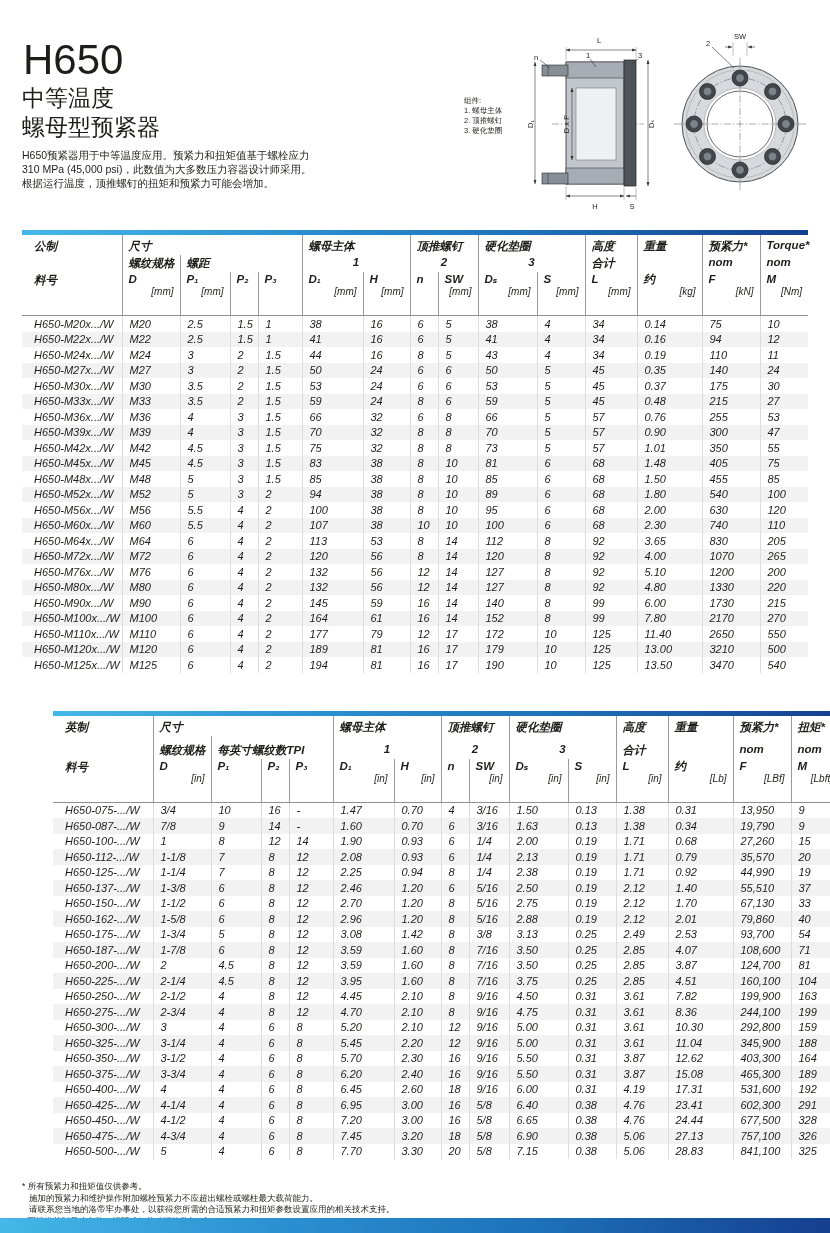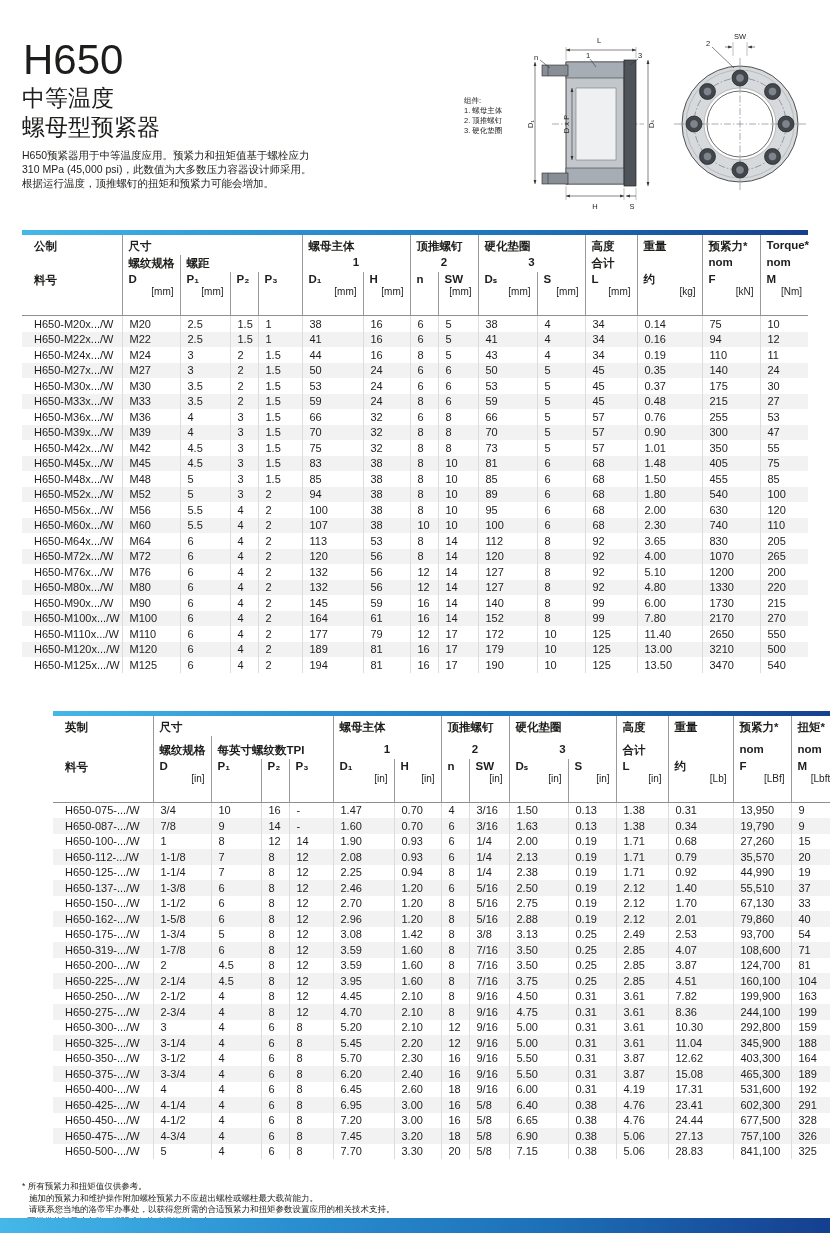--- a/index.html
+++ b/index.html
@@ -22,21 +22,21 @@
   .ld{stroke:#333;stroke-width:0.6;}
   .cl{stroke:#556;stroke-width:0.5;stroke-dasharray:7 2 1.5 2;fill:none;}
   text.lab{font-size:7.5px;fill:#1d1d1b;}
   .boltOuter{fill:#42474d;stroke:#1f1f1f;stroke-width:0.7;}
   .boltInner{fill:#7d848b;stroke:#2c2c2c;stroke-width:0.4;}
 
   
   .sec-metric{margin-top:40px;}
   .sec-imperial{margin-top:38px;margin-left:31px;}
   .grad{height:5px;width:786px;background:linear-gradient(90deg,#45b7e8 0%,#2a8fd0 35%,#1d71b8 65%,#153f8f 100%);}
-  table.spec{width:786px;border-collapse:collapse;table-layout:fixed;}
+  table.spec{width:786px;border-collapse:collapse;table-layout:fixed;font-style:italic;}
   thead th{font-size:11.5px;font-weight:bold;text-align:left;padding:1px 6px;vertical-align:top;white-space:nowrap;}
   thead th:first-child{padding-left:12px;}
   tr.g th{padding-top:4px;}
   tr.s th{padding-top:1px;}
   .sec-imperial tr.s th{padding-top:7px;}
   tr.c th{border-bottom:1px solid #8f8f8f;padding-bottom:18px;}
   th.num{text-align:center;}
   th.bl{border-left:1px solid #9a9a9a;}
   tr.c th + th{border-left:1px solid #9a9a9a;}
   .sym{line-height:13px;}
@@ -913,21 +913,21 @@
             <td>8</td>
             <td class="ctr">3/8</td>
             <td>3.13</td>
             <td>0.25</td>
             <td>2.49</td>
             <td>2.53</td>
             <td>93,700</td>
             <td>54</td>
           </tr>
           <tr>
-            <td>H650-319-.../W</td>
+            <td>H650-187-.../W</td>
             <td class="ctr">1-7/8</td>
             <td>6</td>
             <td>8</td>
             <td>12</td>
             <td>3.59</td>
             <td>1.60</td>
             <td>8</td>
             <td class="ctr">7/16</td>
             <td>3.50</td>
             <td>0.25</td>

